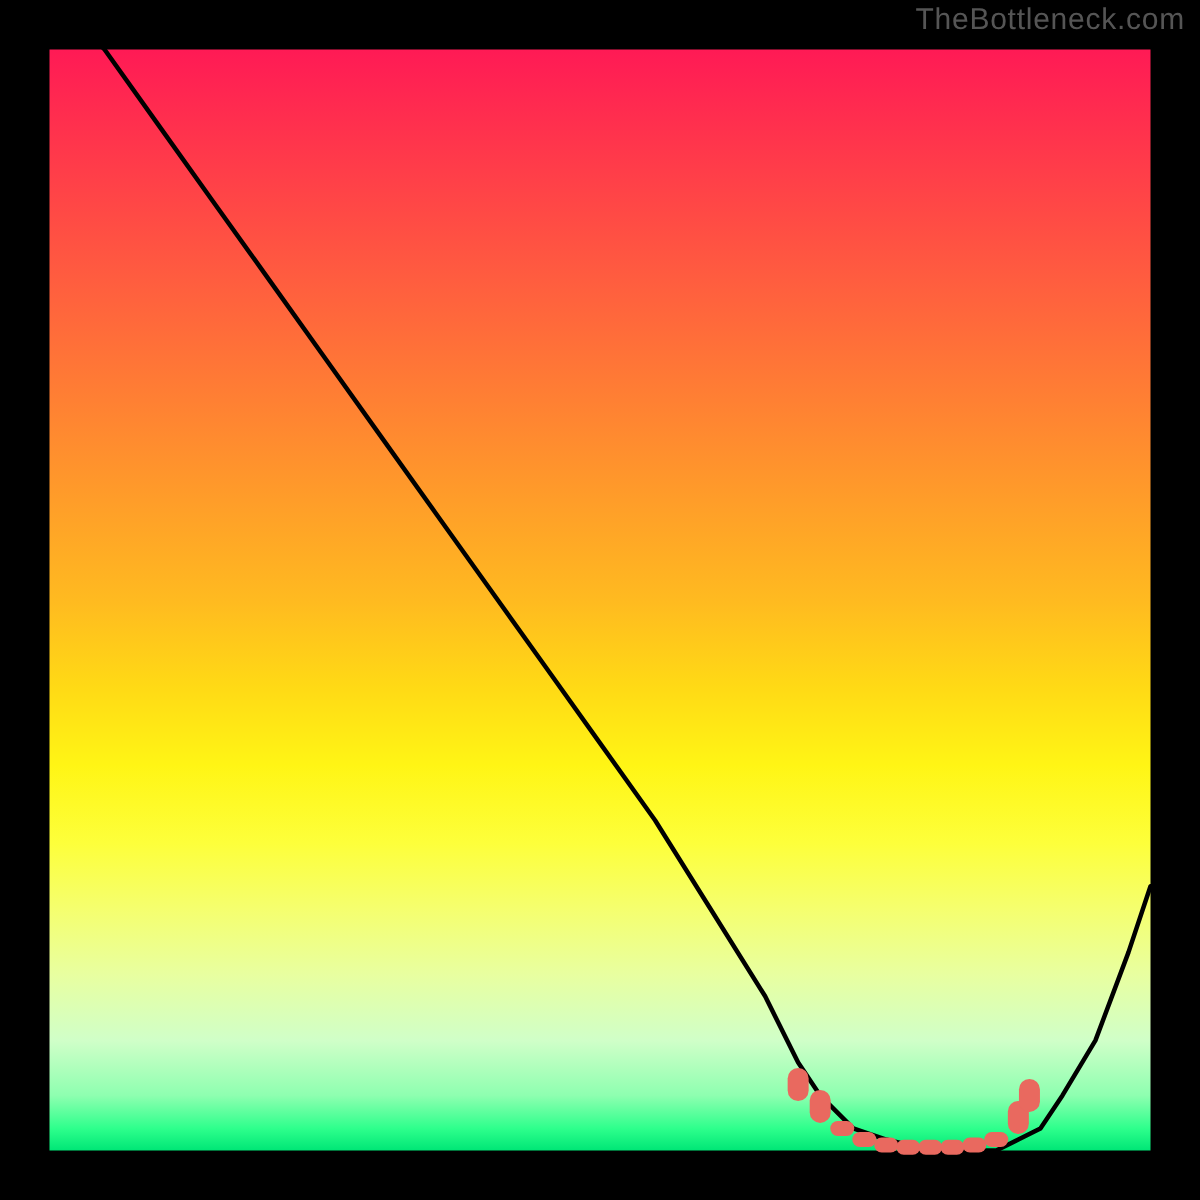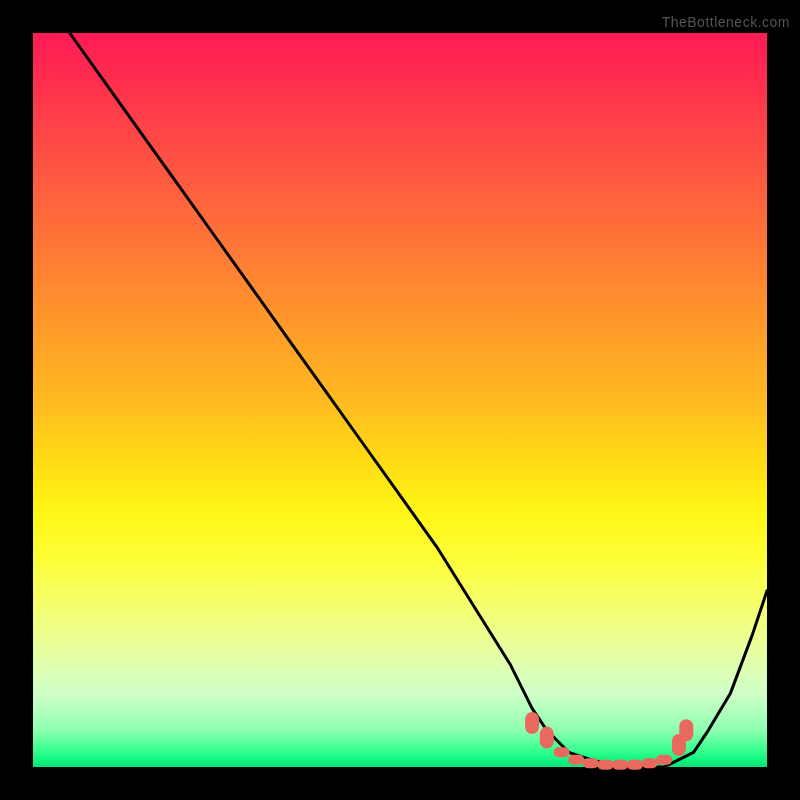--- a/index.html
+++ b/index.html
@@ -6,24 +6,24 @@
   body {
     width: 800px;
     height: 800px;
     background: #000;
     position: relative;
     font-family: Arial, sans-serif;
     overflow: hidden;
   }
   .watermark {
     position: absolute;
-    top: 14px;
+    top: 2px;
     right: 10px;
     color: #555;
-    font-size: 14px;
+    font-size: 20px;
     font-weight: normal;
     z-index: 10;
     letter-spacing: 0.5px;
   }
   .plot-area {
     position: absolute;
     left: 33px;
     top: 33px;
     width: 734px;
     height: 734px;

